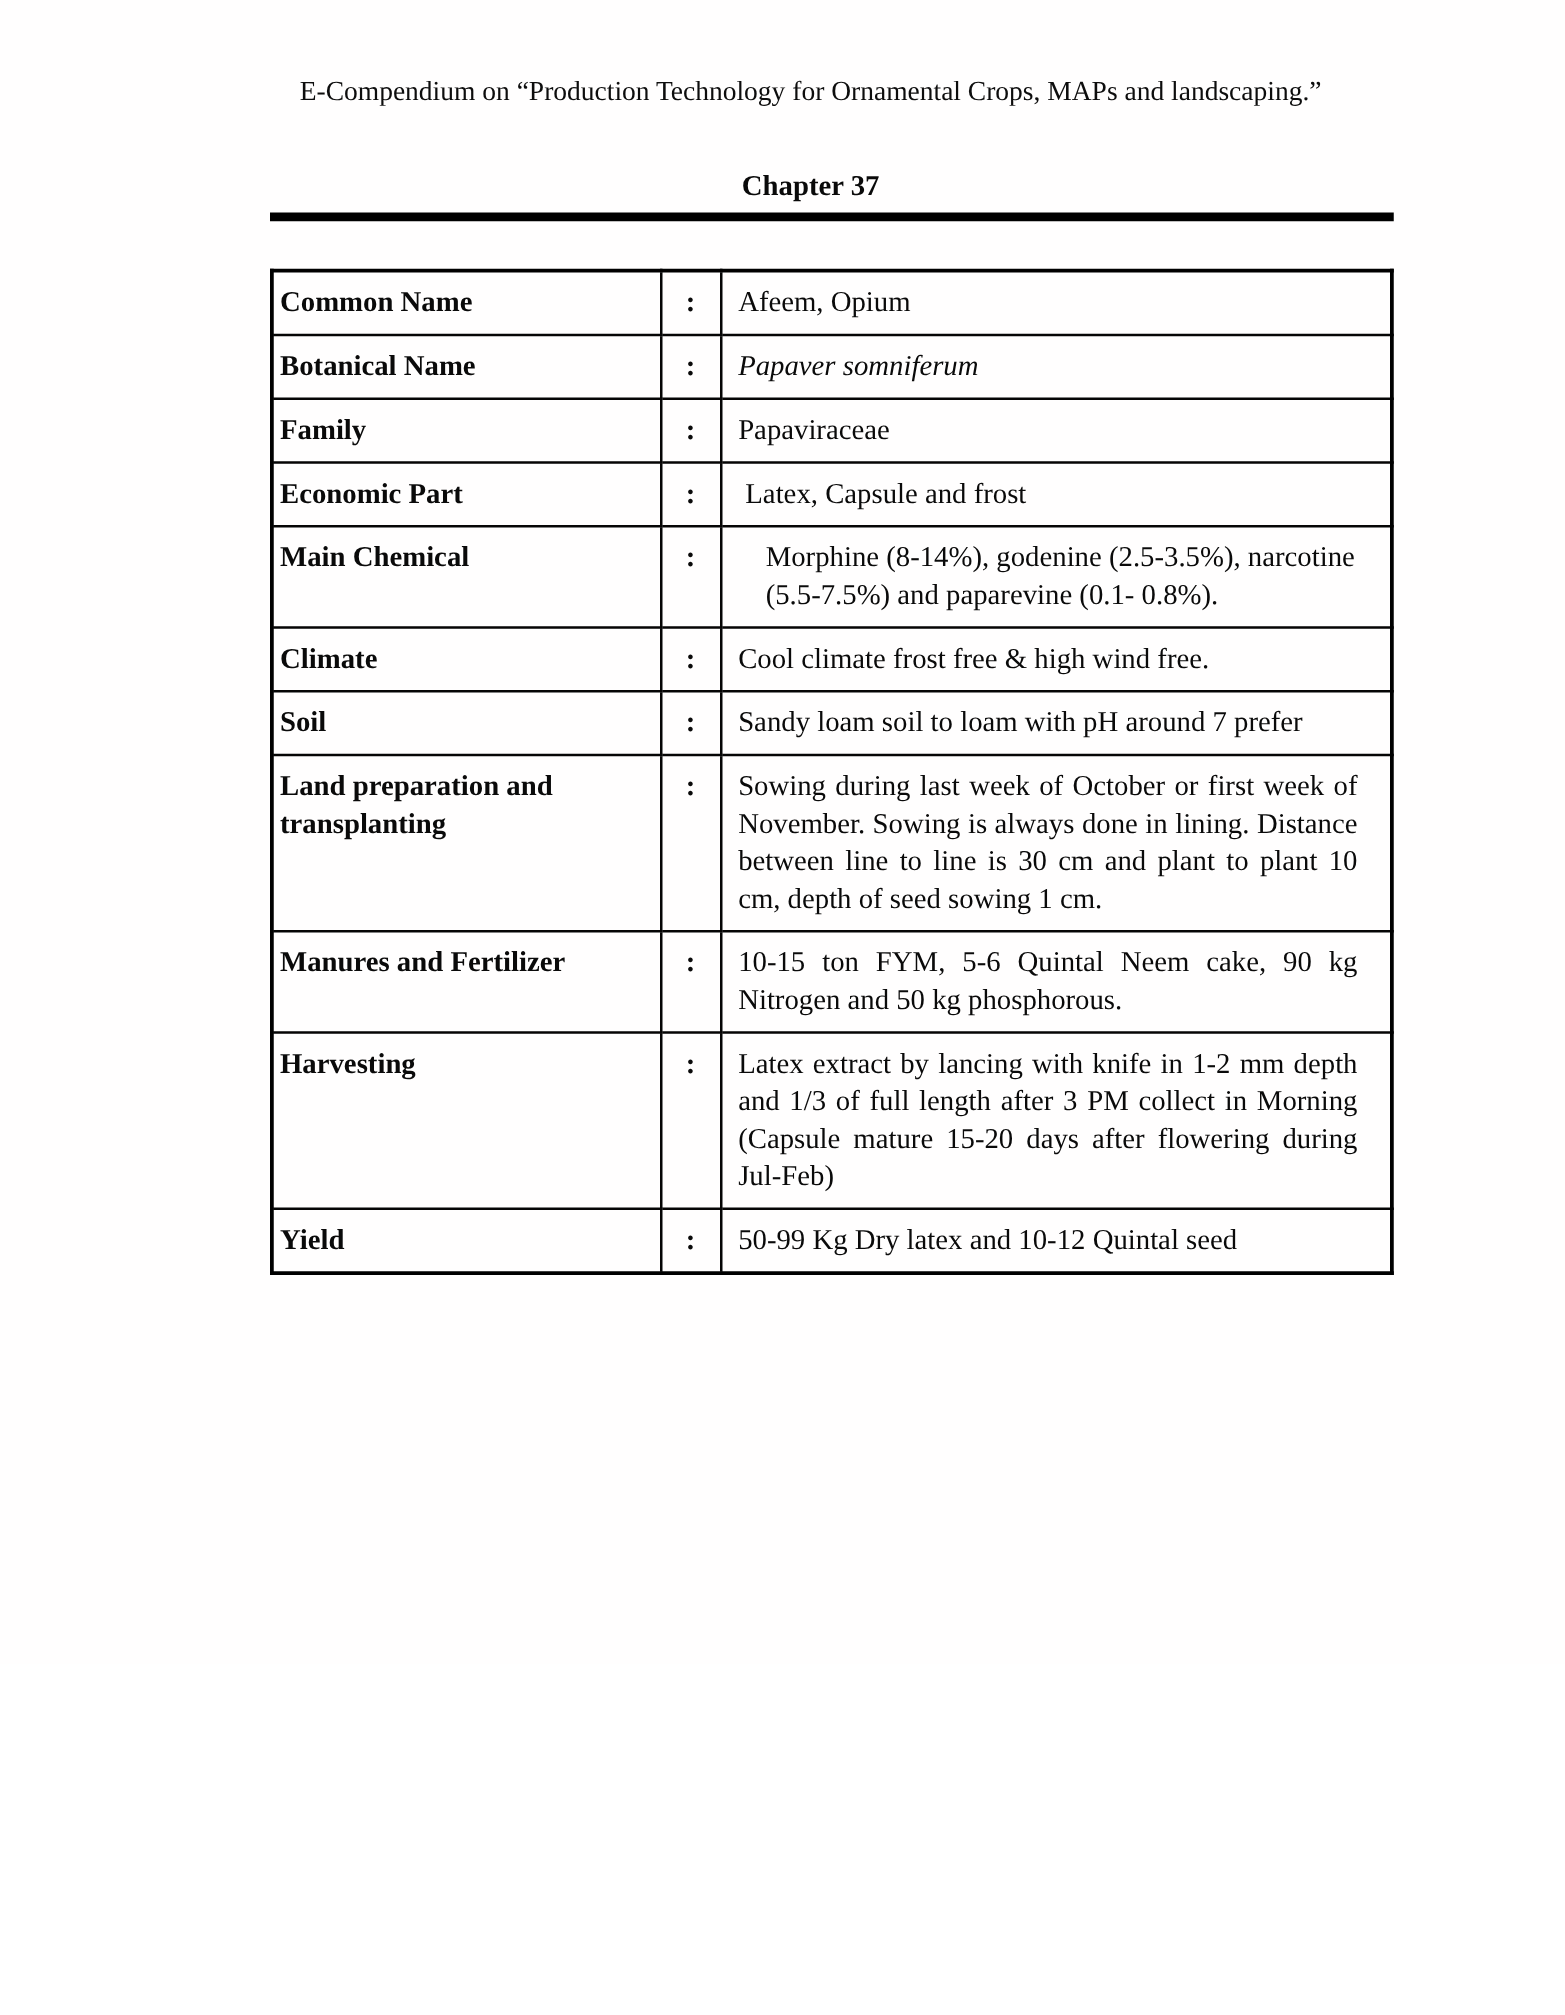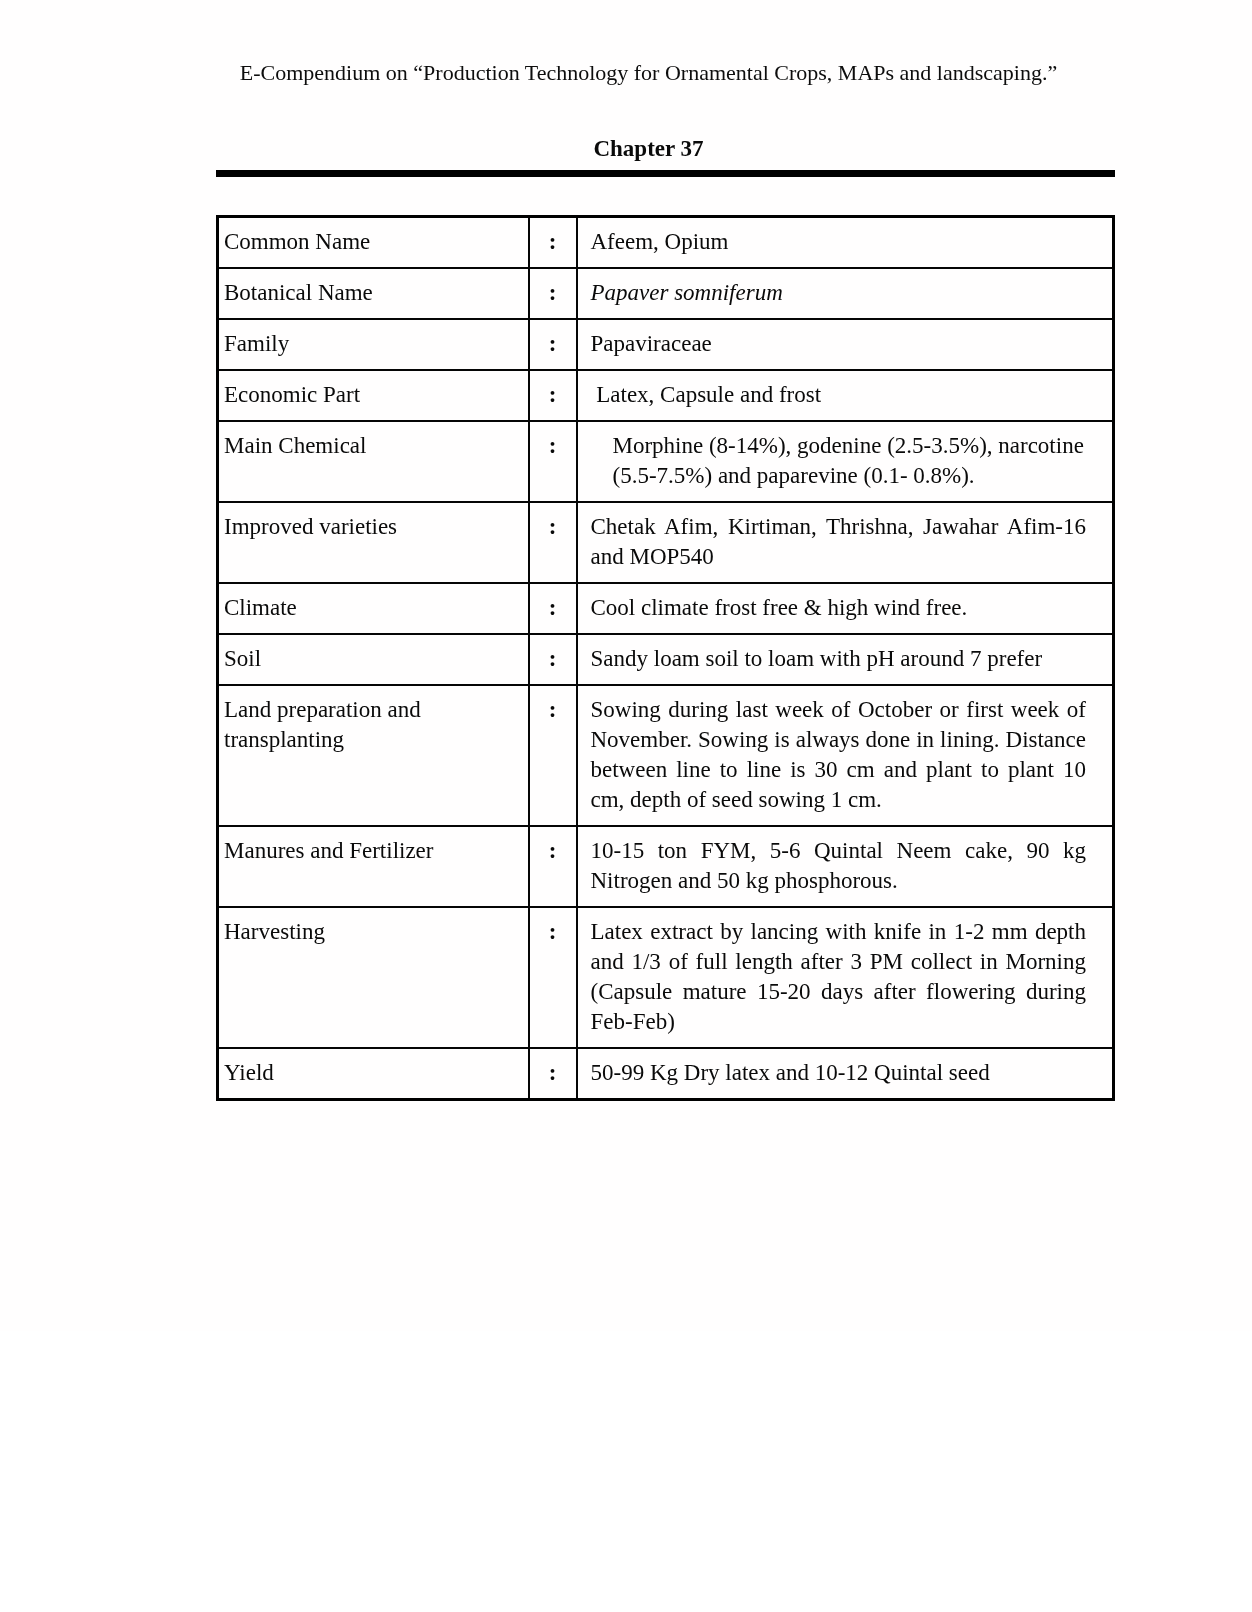--- a/index.html
+++ b/index.html
@@ -51,21 +51,21 @@
   col.c-label { width: 311px; }
   col.c-sep   { width: 48px; }
   td {
     border: 2px solid #050505;
     vertical-align: top;
     font-size: 23px;
     line-height: 30px;
     padding: 9px 6px 10px 6px;
   }
   td.label {
-    font-weight: normal;
+    font-weight: bold;
     padding-left: 5px;
     padding-right: 10px;
   }
   td.sep {
     font-weight: bold;
     text-align: center;
     padding-left: 0;
     padding-right: 0;
   }
   td.value {
@@ -120,25 +120,20 @@
     <td class="sep">:</td>
     <td class="value"> Latex, Capsule and frost</td>
   </tr>
 
   <tr class="row">
     <td class="label">Main Chemical</td>
     <td class="sep">:</td>
     <td class="value">Morphine (8-14%), godenine (2.5-3.5%), narcotine (5.5-7.5%) and paparevine (0.1- 0.8%).</td>
   </tr>
 
-  <tr class="row">
-    <td class="label">Improved varieties</td>
-    <td class="sep">:</td>
-    <td class="value">Chetak Afim, Kirtiman, Thrishna, Jawahar Afim-16 and MOP540</td>
-  </tr>
 
   <tr class="row">
     <td class="label">Climate</td>
     <td class="sep">:</td>
     <td class="value">Cool climate frost free &amp; high wind free.</td>
   </tr>
 
   <tr class="row">
     <td class="label">Soil</td>
     <td class="sep">:</td>
@@ -154,21 +149,21 @@
 
   <tr class="row">
     <td class="label">Manures and Fertilizer</td>
     <td class="sep">:</td>
     <td class="value">10-15 ton FYM, 5-6 Quintal Neem cake, 90 kg Nitrogen and 50 kg phosphorous.</td>
   </tr>
 
   <tr class="row">
     <td class="label">Harvesting</td>
     <td class="sep">:</td>
-    <td class="value">Latex extract by lancing with knife in 1-2 mm depth and 1/3 of full length after 3 PM collect in Morning (Capsule mature 15-20 days after flowering during Feb-Feb)</td>
+    <td class="value">Latex extract by lancing with knife in 1-2 mm depth and 1/3 of full length after 3 PM collect in Morning (Capsule mature 15-20 days after flowering during Jul-Feb)</td>
   </tr>
 
 
   <tr class="row">
     <td class="label">Yield</td>
     <td class="sep">:</td>
     <td class="value">50-99 Kg Dry latex and 10-12 Quintal seed</td>
   </tr>
 </tbody>
   </table>

